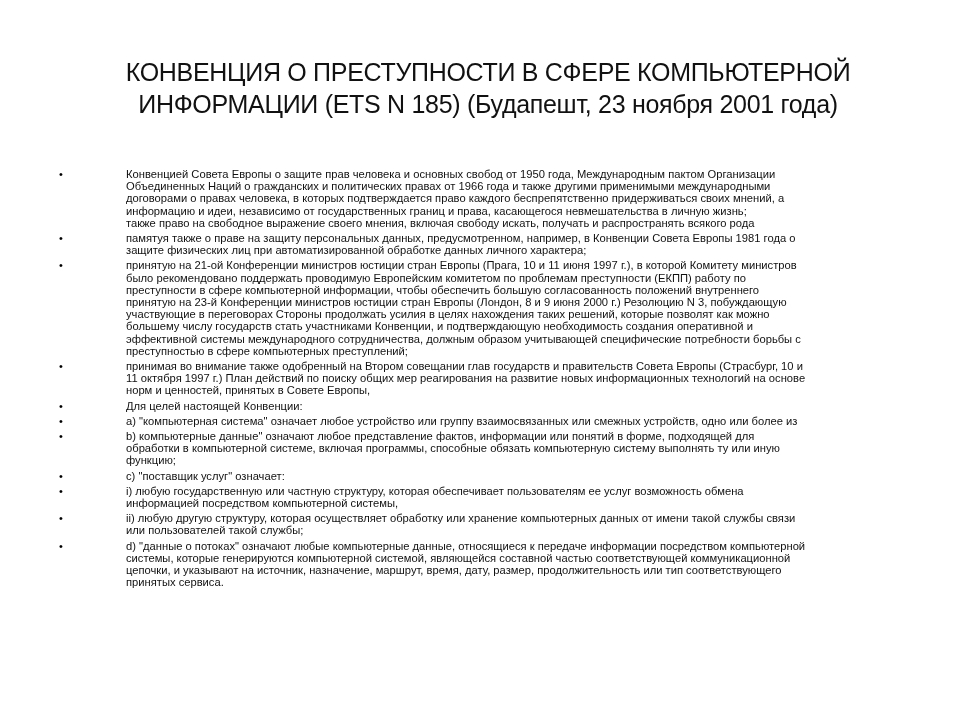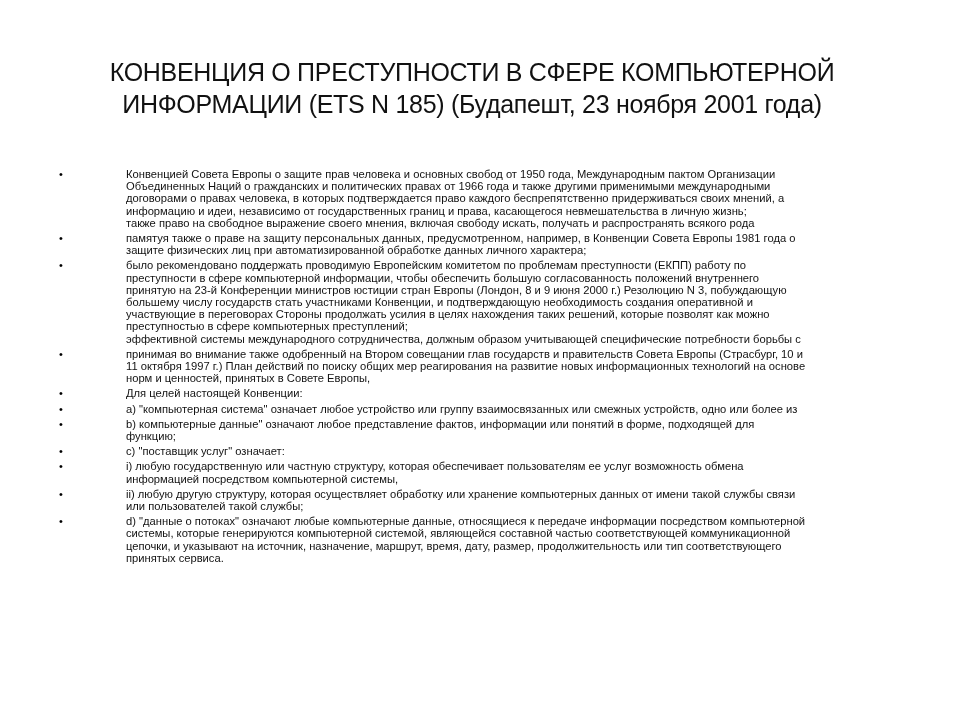--- a/index.html
+++ b/index.html
@@ -1,18 +1,18 @@
 <!DOCTYPE html>
 <html><head>
 <meta charset="utf-8">
 <style>
   html, body { margin:0; padding:0; background:#ffffff; }
   body { width:960px; height:720px; position:relative; overflow:hidden; font-family:"Liberation Sans", sans-serif; color:#000; }
   .title {
-    position:absolute; left:52px; top:56px; width:840px;
+    position:absolute; left:68px; top:56px; width:840px;
     text-align:center; font-size:25px; line-height:32px; color:#111;
     letter-spacing:-0.3px;
   }
   .title span { display:block; }
   .list {
     position:absolute; left:57px; top:168px; width:850px;
     margin:0; padding:0; list-style:none;
   }
   .item { display:flex; margin-bottom:3px; }
   .bullet { width:36px; flex:0 0 36px; font-size:11px; line-height:12.2px; padding-left:2px; }
@@ -41,27 +41,28 @@
     <li class="item">
       <span class="bullet">•</span>
       <span class="text">
         <span class="line">памятуя также о праве на защиту персональных данных, предусмотренном, например, в Конвенции Совета Европы 1981 года о</span>
         <span class="line">защите физических лиц при автоматизированной обработке данных личного характера;</span>
       </span>
     </li>
     <li class="item">
       <span class="bullet">•</span>
       <span class="text">
+        <span class="line">принятую на 21-ой Конференции министров юстиции стран Европы (Прага, 10 и 11 июня 1997 г.), в которой Комитету министров</span>
         <span class="line">было рекомендовано поддержать проводимую Европейским комитетом по проблемам преступности (ЕКПП) работу по</span>
         <span class="line">преступности в сфере компьютерной информации, чтобы обеспечить большую согласованность положений внутреннего</span>
         <span class="line">принятую на 23-й Конференции министров юстиции стран Европы (Лондон, 8 и 9 июня 2000 г.) Резолюцию N 3, побуждающую</span>
+        <span class="line">участвующие в переговорах Стороны продолжать усилия в целях нахождения таких решений, которые позволят как можно</span>
         <span class="line">большему числу государств стать участниками Конвенции, и подтверждающую необходимость создания оперативной и</span>
-        <span class="line">участвующие в переговорах Стороны продолжать усилия в целях нахождения таких решений, которые позволят как можно</span>
+        <span class="line">эффективной системы международного сотрудничества, должным образом учитывающей специфические потребности борьбы с</span>
         <span class="line">преступностью в сфере компьютерных преступлений;</span>
-        <span class="line">эффективной системы международного сотрудничества, должным образом учитывающей специфические потребности борьбы с</span>
       </span>
     </li>
     <li class="item">
       <span class="bullet">•</span>
       <span class="text">
         <span class="line">принимая во внимание также одобренный на Втором совещании глав государств и правительств Совета Европы (Страсбург, 10 и</span>
         <span class="line">11 октября 1997 г.) План действий по поиску общих мер реагирования на развитие новых информационных технологий на основе</span>
         <span class="line">норм и ценностей, принятых в Совете Европы,</span>
       </span>
     </li>
@@ -74,20 +75,21 @@
     <li class="item">
       <span class="bullet">•</span>
       <span class="text">
         <span class="line">a) "компьютерная система" означает любое устройство или группу взаимосвязанных или смежных устройств, одно или более из</span>
       </span>
     </li>
     <li class="item">
       <span class="bullet">•</span>
       <span class="text">
         <span class="line">b) компьютерные данные" означают любое представление фактов, информации или понятий в форме, подходящей для</span>
+        <span class="line">обработки в компьютерной системе, включая программы, способные обязать компьютерную систему выполнять ту или иную</span>
         <span class="line">функцию;</span>
       </span>
     </li>
     <li class="item">
       <span class="bullet">•</span>
       <span class="text">
         <span class="line">c) "поставщик услуг" означает:</span>
       </span>
     </li>
     <li class="item">

